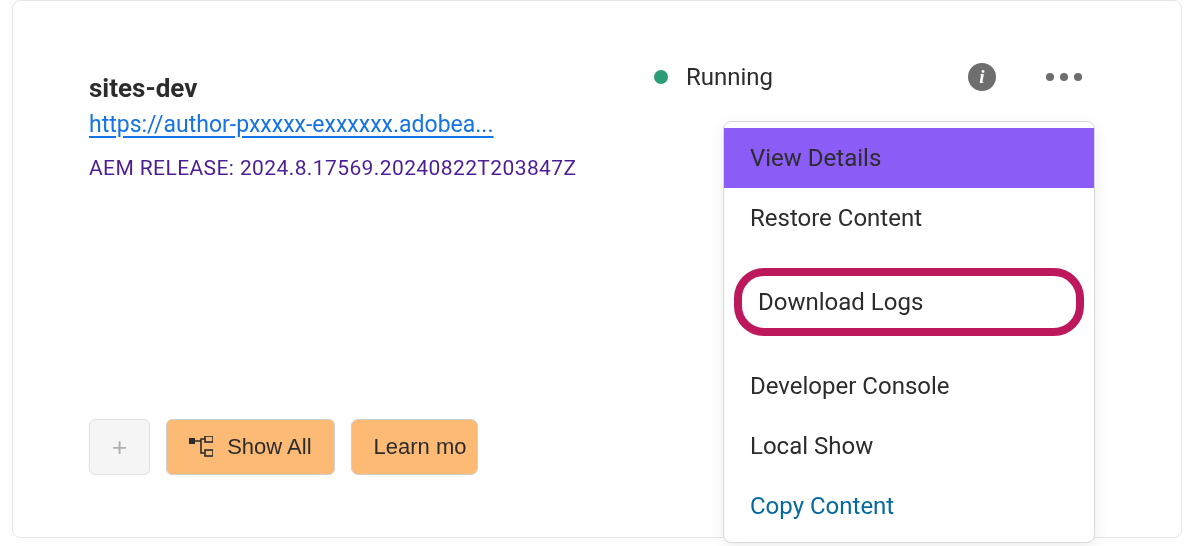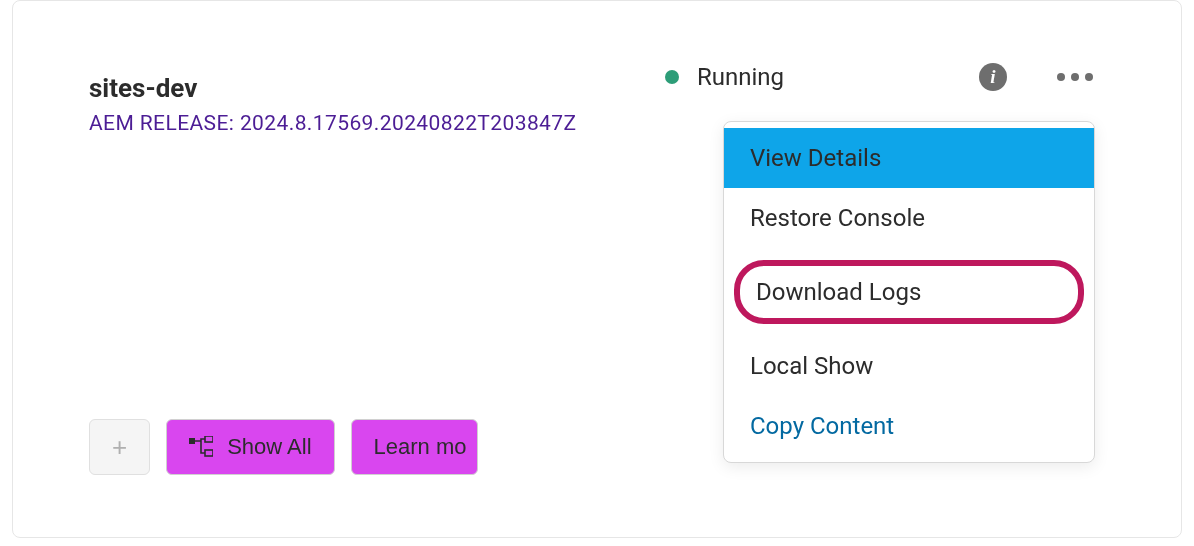--- a/index.html
+++ b/index.html
@@ -39,21 +39,21 @@
       margin-bottom: 18px;
     }
     .release-text {
       font-size: 21px;
       color: #4c1d95;
       letter-spacing: 0.4px;
     }
     .status-row {
       position: absolute;
       top: 62px;
-      right: 88px;
+      right: 99px;
       display: flex;
       align-items: center;
       gap: 30px;
     }
     .status-block {
       display: flex;
       align-items: center;
       gap: 18px;
     }
     .status-dot {
@@ -95,21 +95,21 @@
     }
     .button-row {
       position: absolute;
       bottom: 62px;
       left: 76px;
       display: flex;
       gap: 16px;
     }
     .btn {
       border: 1px solid #d0d0d0;
-      background: #d946ef;
+      background: #fdba74;
       border-radius: 6px;
       padding: 14px 22px;
       font-size: 22px;
       color: #2c2c2c;
       display: flex;
       align-items: center;
       gap: 14px;
       cursor: pointer;
     }
     .btn-disabled {
@@ -140,37 +140,38 @@
       box-shadow: 0 4px 16px rgba(0,0,0,0.08);
       padding: 6px 0;
     }
     .dropdown-item {
       padding: 16px 26px;
       font-size: 24px;
       color: #2c2c2c;
       cursor: pointer;
     }
     .dropdown-item-hover {
-      background: #0ea5e9;
+      background: #8b5cf6;
     }
     .dropdown-item-highlight {
-      border: 6px solid #be185d;
+      border: 8px solid #be185d;
       border-radius: 30px;
-      margin: 12px 10px;
+      margin: 20px 10px;
       padding: 12px 16px;
     }
     .dropdown-item-disabled {
       color: #0369a1;
     }
   </style>
 </head>
 <body>
 
 <div class="card">
   <div class="env-title">sites-dev</div>
+  <a class="env-url" href="#">https://author-pxxxxx-exxxxxx.adobea...</a>
   <div class="release-text">AEM RELEASE: 2024.8.17569.20240822T203847Z</div>
 
   <div class="status-row">
     <div class="status-block">
       <div class="status-dot"></div>
       <div class="status-text">Running</div>
     </div>
     <div class="info-icon">i</div>
     <div class="more-icon">
       <span></span>
@@ -187,25 +188,26 @@
       <span class="tree-icon">
         <svg width="24" height="22" viewBox="0 0 24 22">
           <rect x="0" y="2" width="6" height="6" fill="#2c2c2c"></rect>
           <rect x="16" y="0" width="8" height="6" fill="none" stroke="#2c2c2c" stroke-width="1.6"></rect>
           <rect x="16" y="14" width="8" height="6" fill="none" stroke="#2c2c2c" stroke-width="1.6"></rect>
           <path d="M6 5 H12 V3 H16 M12 5 V17 H16" fill="none" stroke="#2c2c2c" stroke-width="1.6"></path>
         </svg>
       </span>
       <span>Show All</span>
     </button>
-    <button class="btn" style="padding-right:10px;">
+    <button class="btn" style="padding-right:10px;border-radius:7px;">
       <span>Learn mo</span>
     </button>
   </div>
 
   <div class="dropdown">
     <div class="dropdown-item dropdown-item-hover">View Details</div>
-    <div class="dropdown-item">Restore Console</div>
+    <div class="dropdown-item">Restore Content</div>
     <div class="dropdown-item dropdown-item-highlight">Download Logs</div>
+    <div class="dropdown-item">Developer Console</div>
     <div class="dropdown-item">Local Show</div>
     <div class="dropdown-item dropdown-item-disabled">Copy Content</div>
   </div>
 </div>
 
 </body></html>

